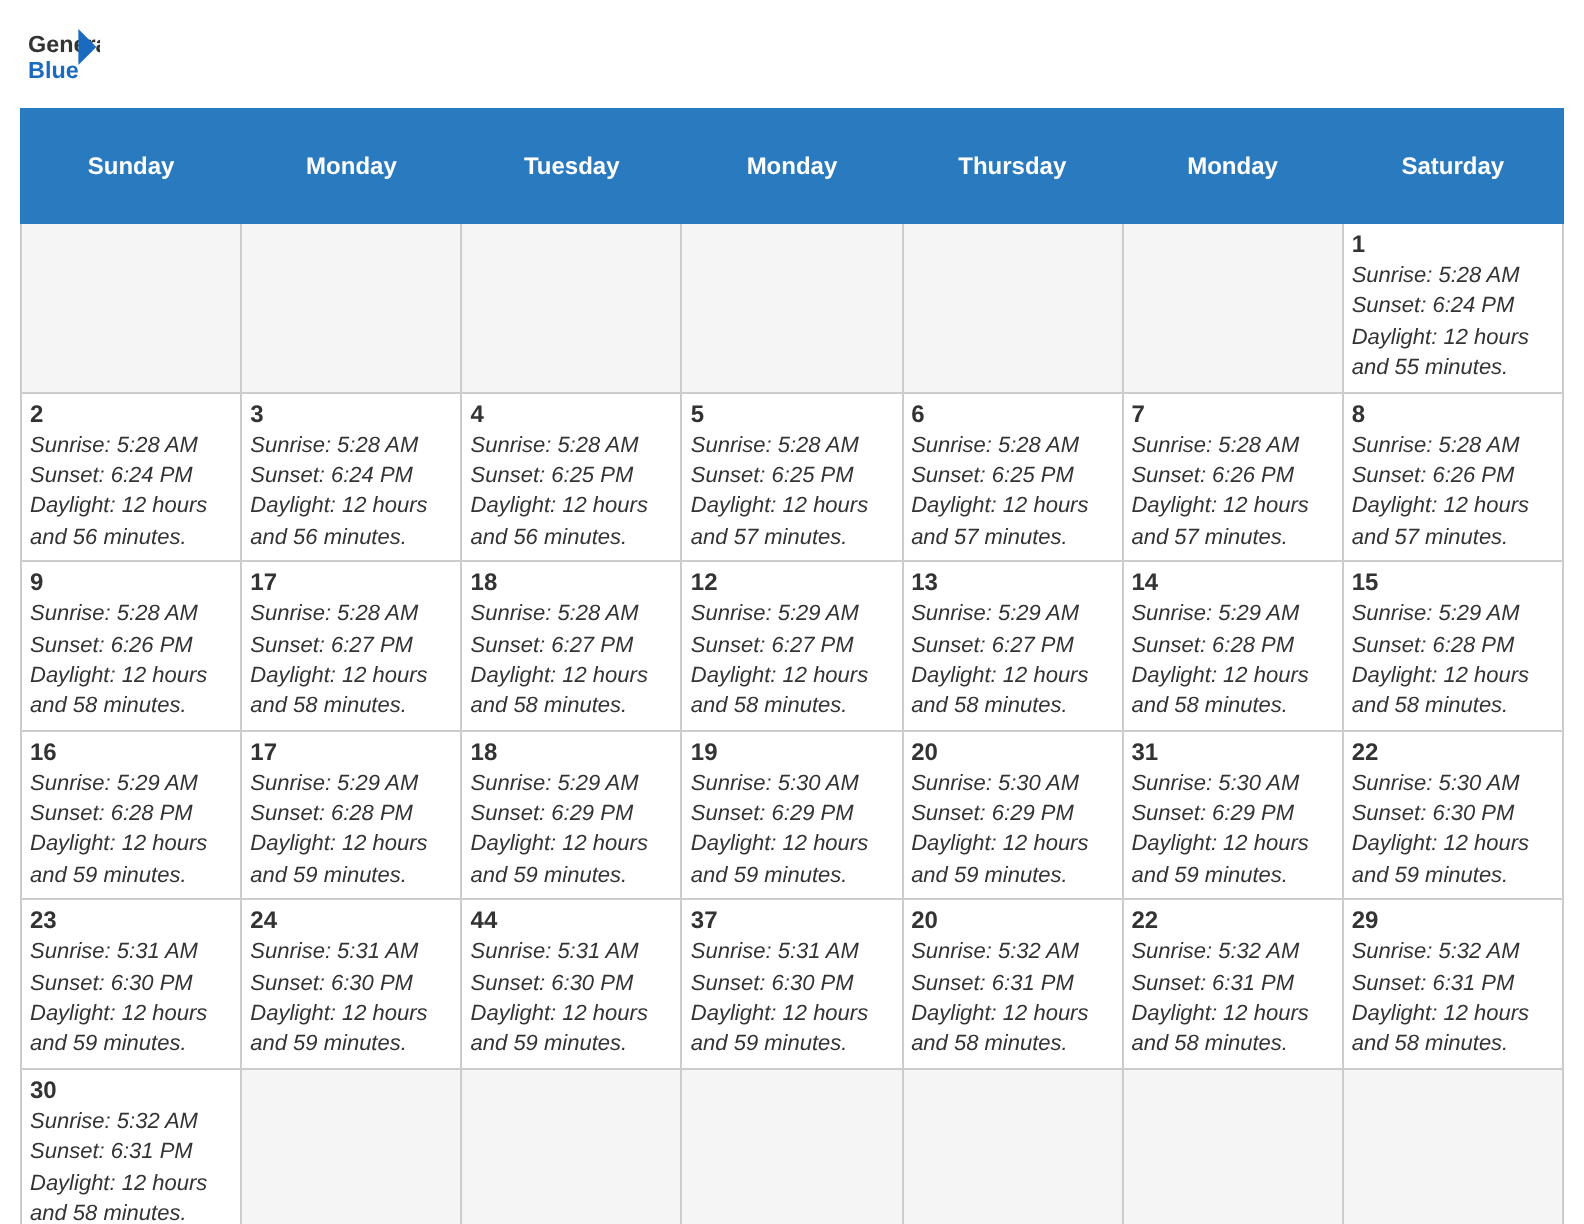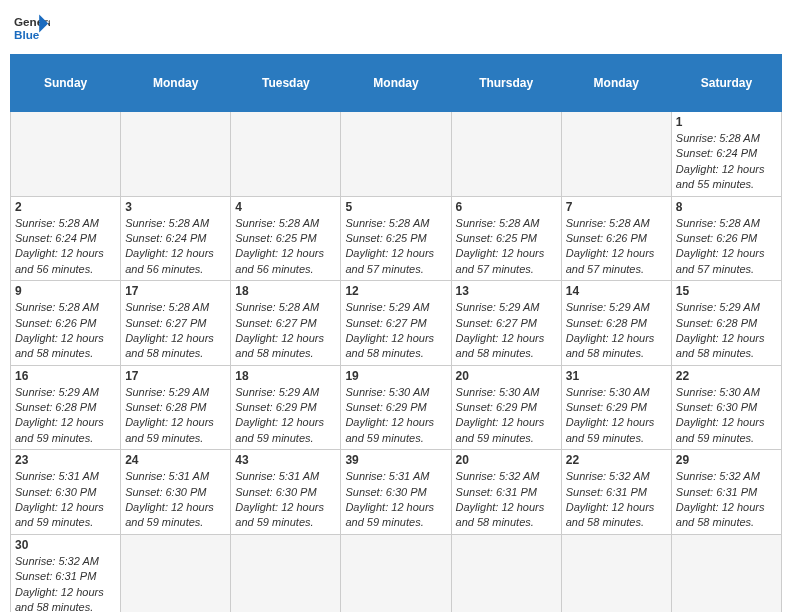--- a/index.html
+++ b/index.html
@@ -220,25 +220,25 @@
       <tr class="week-row">
         <td>
           <span class="day-number">23</span>
           <div class="day-info">Sunrise: 5:31 AM<br>Sunset: 6:30 PM<br>Daylight: 12 hours and 59 minutes.</div>
         </td>
         <td>
           <span class="day-number">24</span>
           <div class="day-info">Sunrise: 5:31 AM<br>Sunset: 6:30 PM<br>Daylight: 12 hours and 59 minutes.</div>
         </td>
         <td>
-          <span class="day-number">43</span>
-          <div class="day-info">Sunrise: 5:31 AM<br>Sunset: 6:30 PM<br>Daylight: 12 hours and 59 minutes.</div>
-        </td>
-        <td>
-          <span class="day-number">39</span>
+          <span class="day-number">44</span>
+          <div class="day-info">Sunrise: 5:31 AM<br>Sunset: 6:30 PM<br>Daylight: 12 hours and 59 minutes.</div>
+        </td>
+        <td>
+          <span class="day-number">37</span>
           <div class="day-info">Sunrise: 5:31 AM<br>Sunset: 6:30 PM<br>Daylight: 12 hours and 59 minutes.</div>
         </td>
         <td>
           <span class="day-number">20</span>
           <div class="day-info">Sunrise: 5:32 AM<br>Sunset: 6:31 PM<br>Daylight: 12 hours and 58 minutes.</div>
         </td>
         <td>
           <span class="day-number">22</span>
           <div class="day-info">Sunrise: 5:32 AM<br>Sunset: 6:31 PM<br>Daylight: 12 hours and 58 minutes.</div>
         </td>

